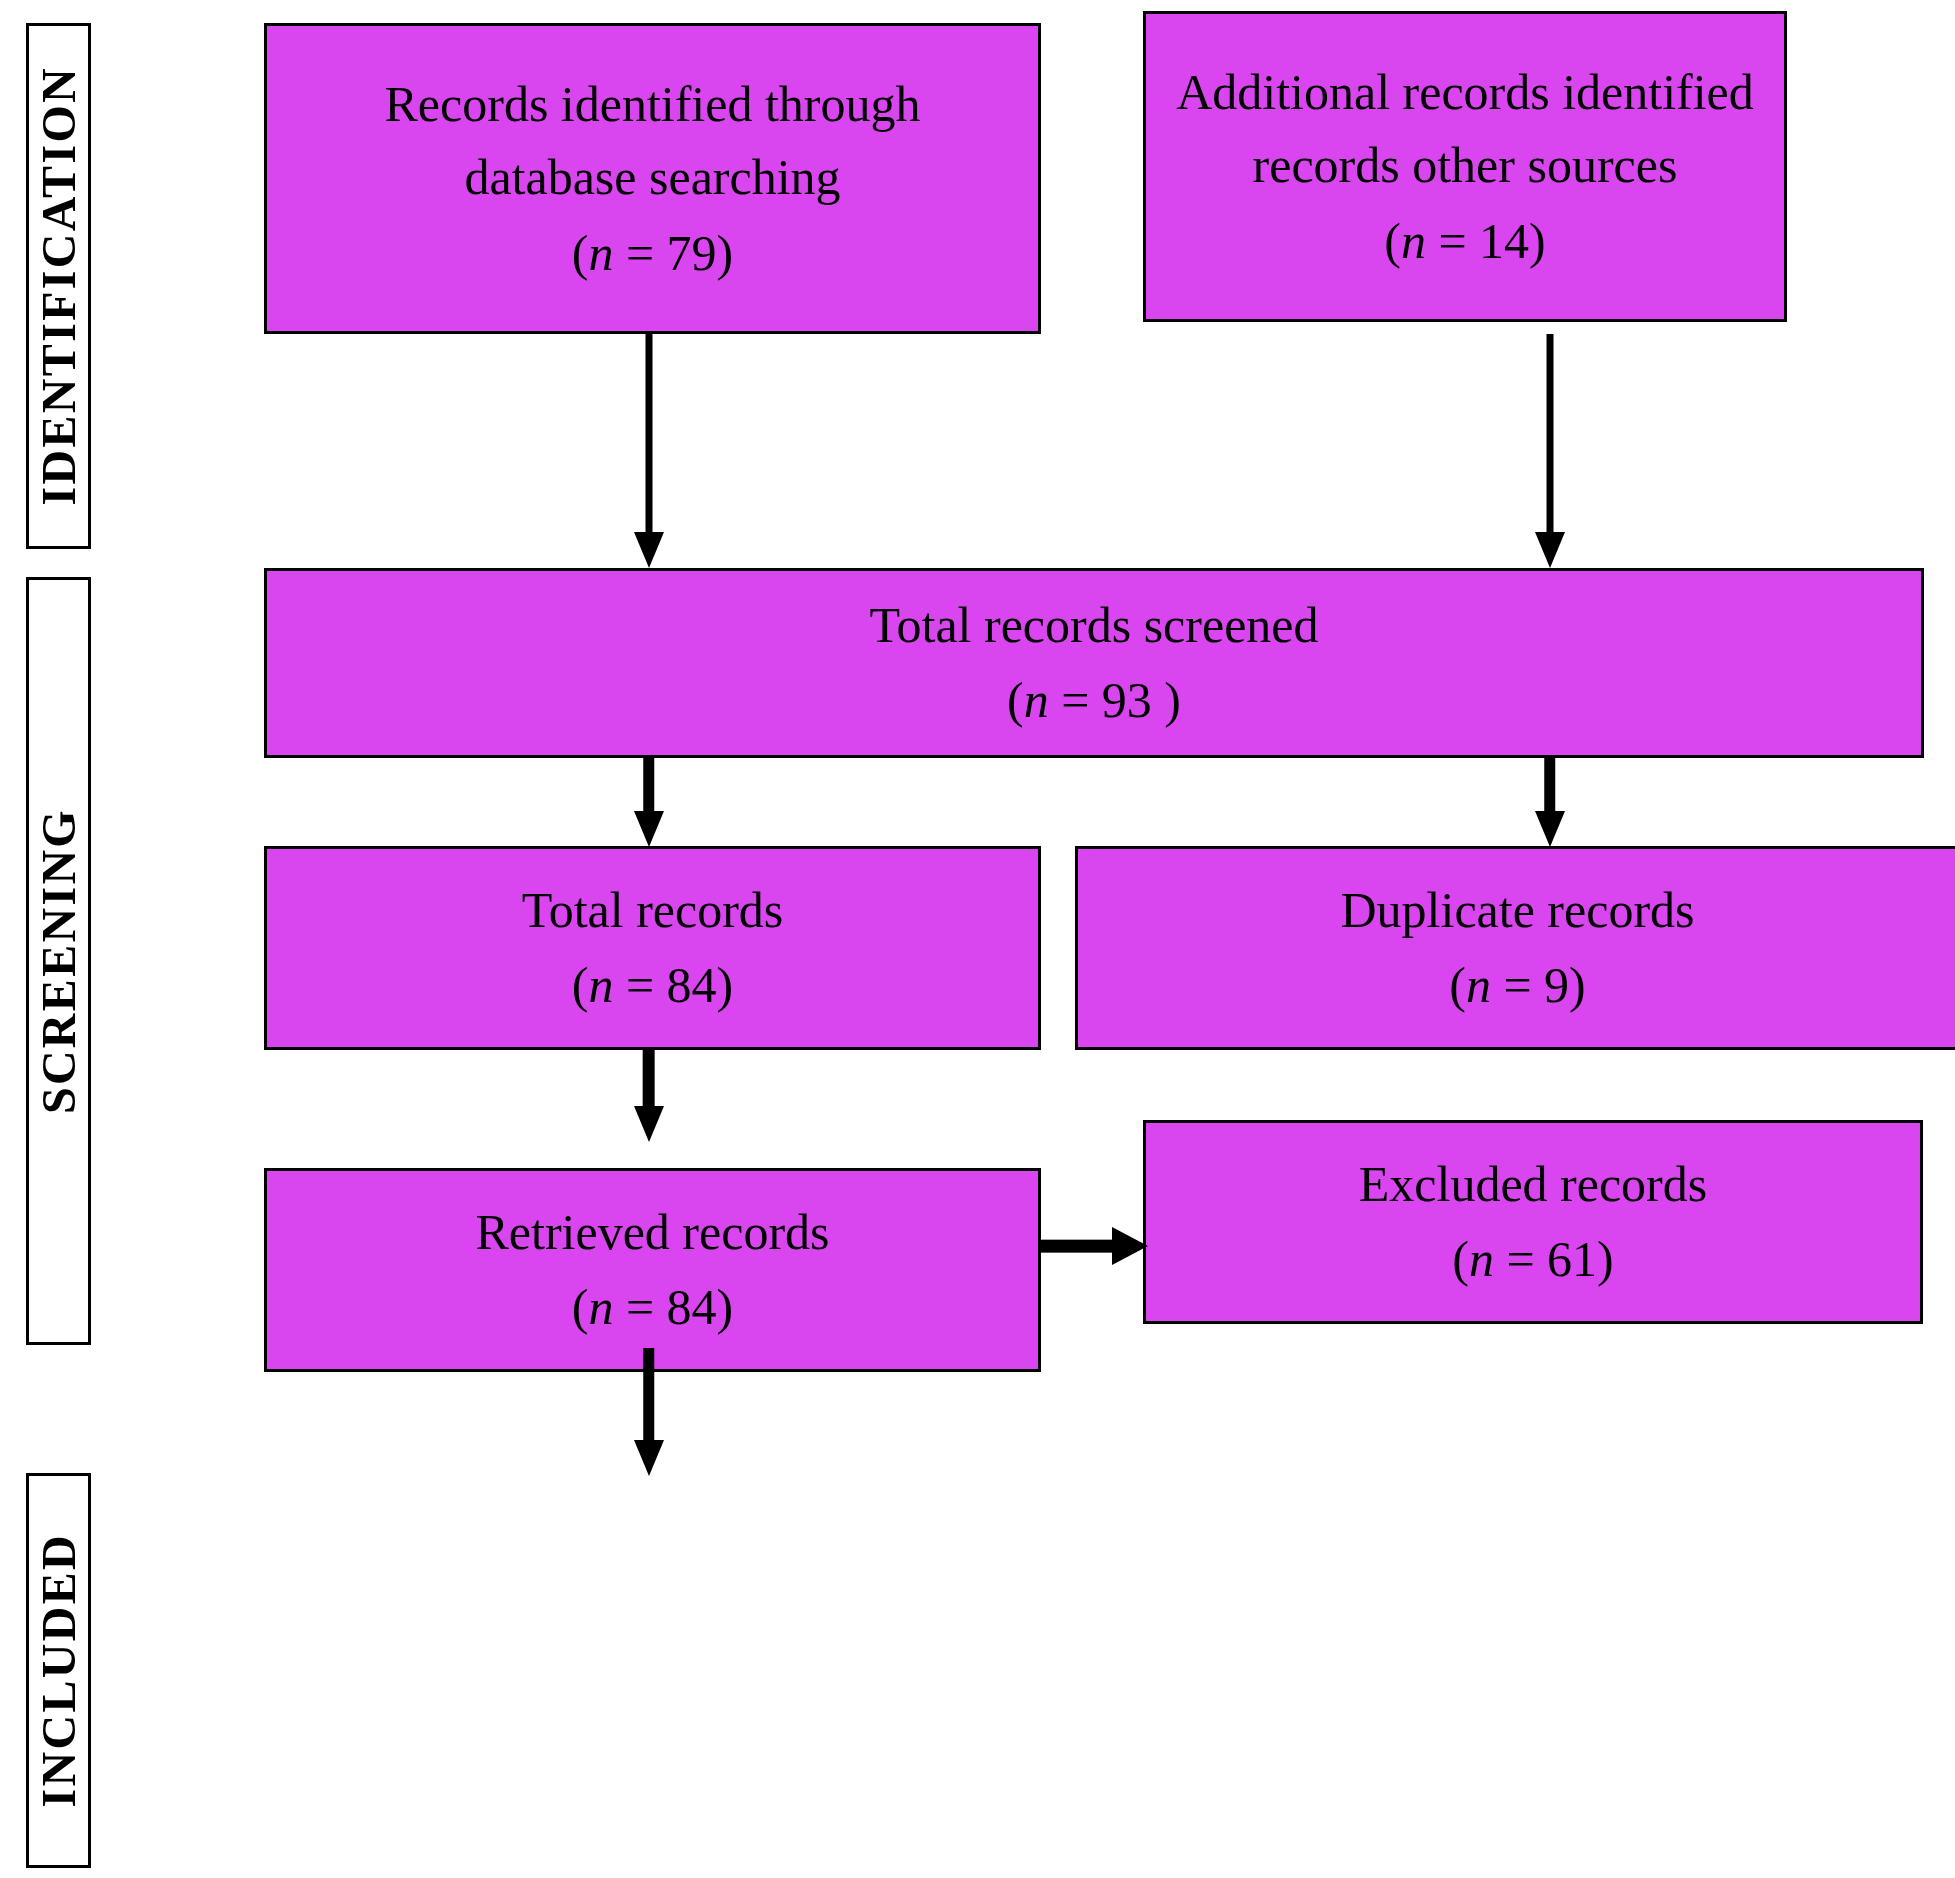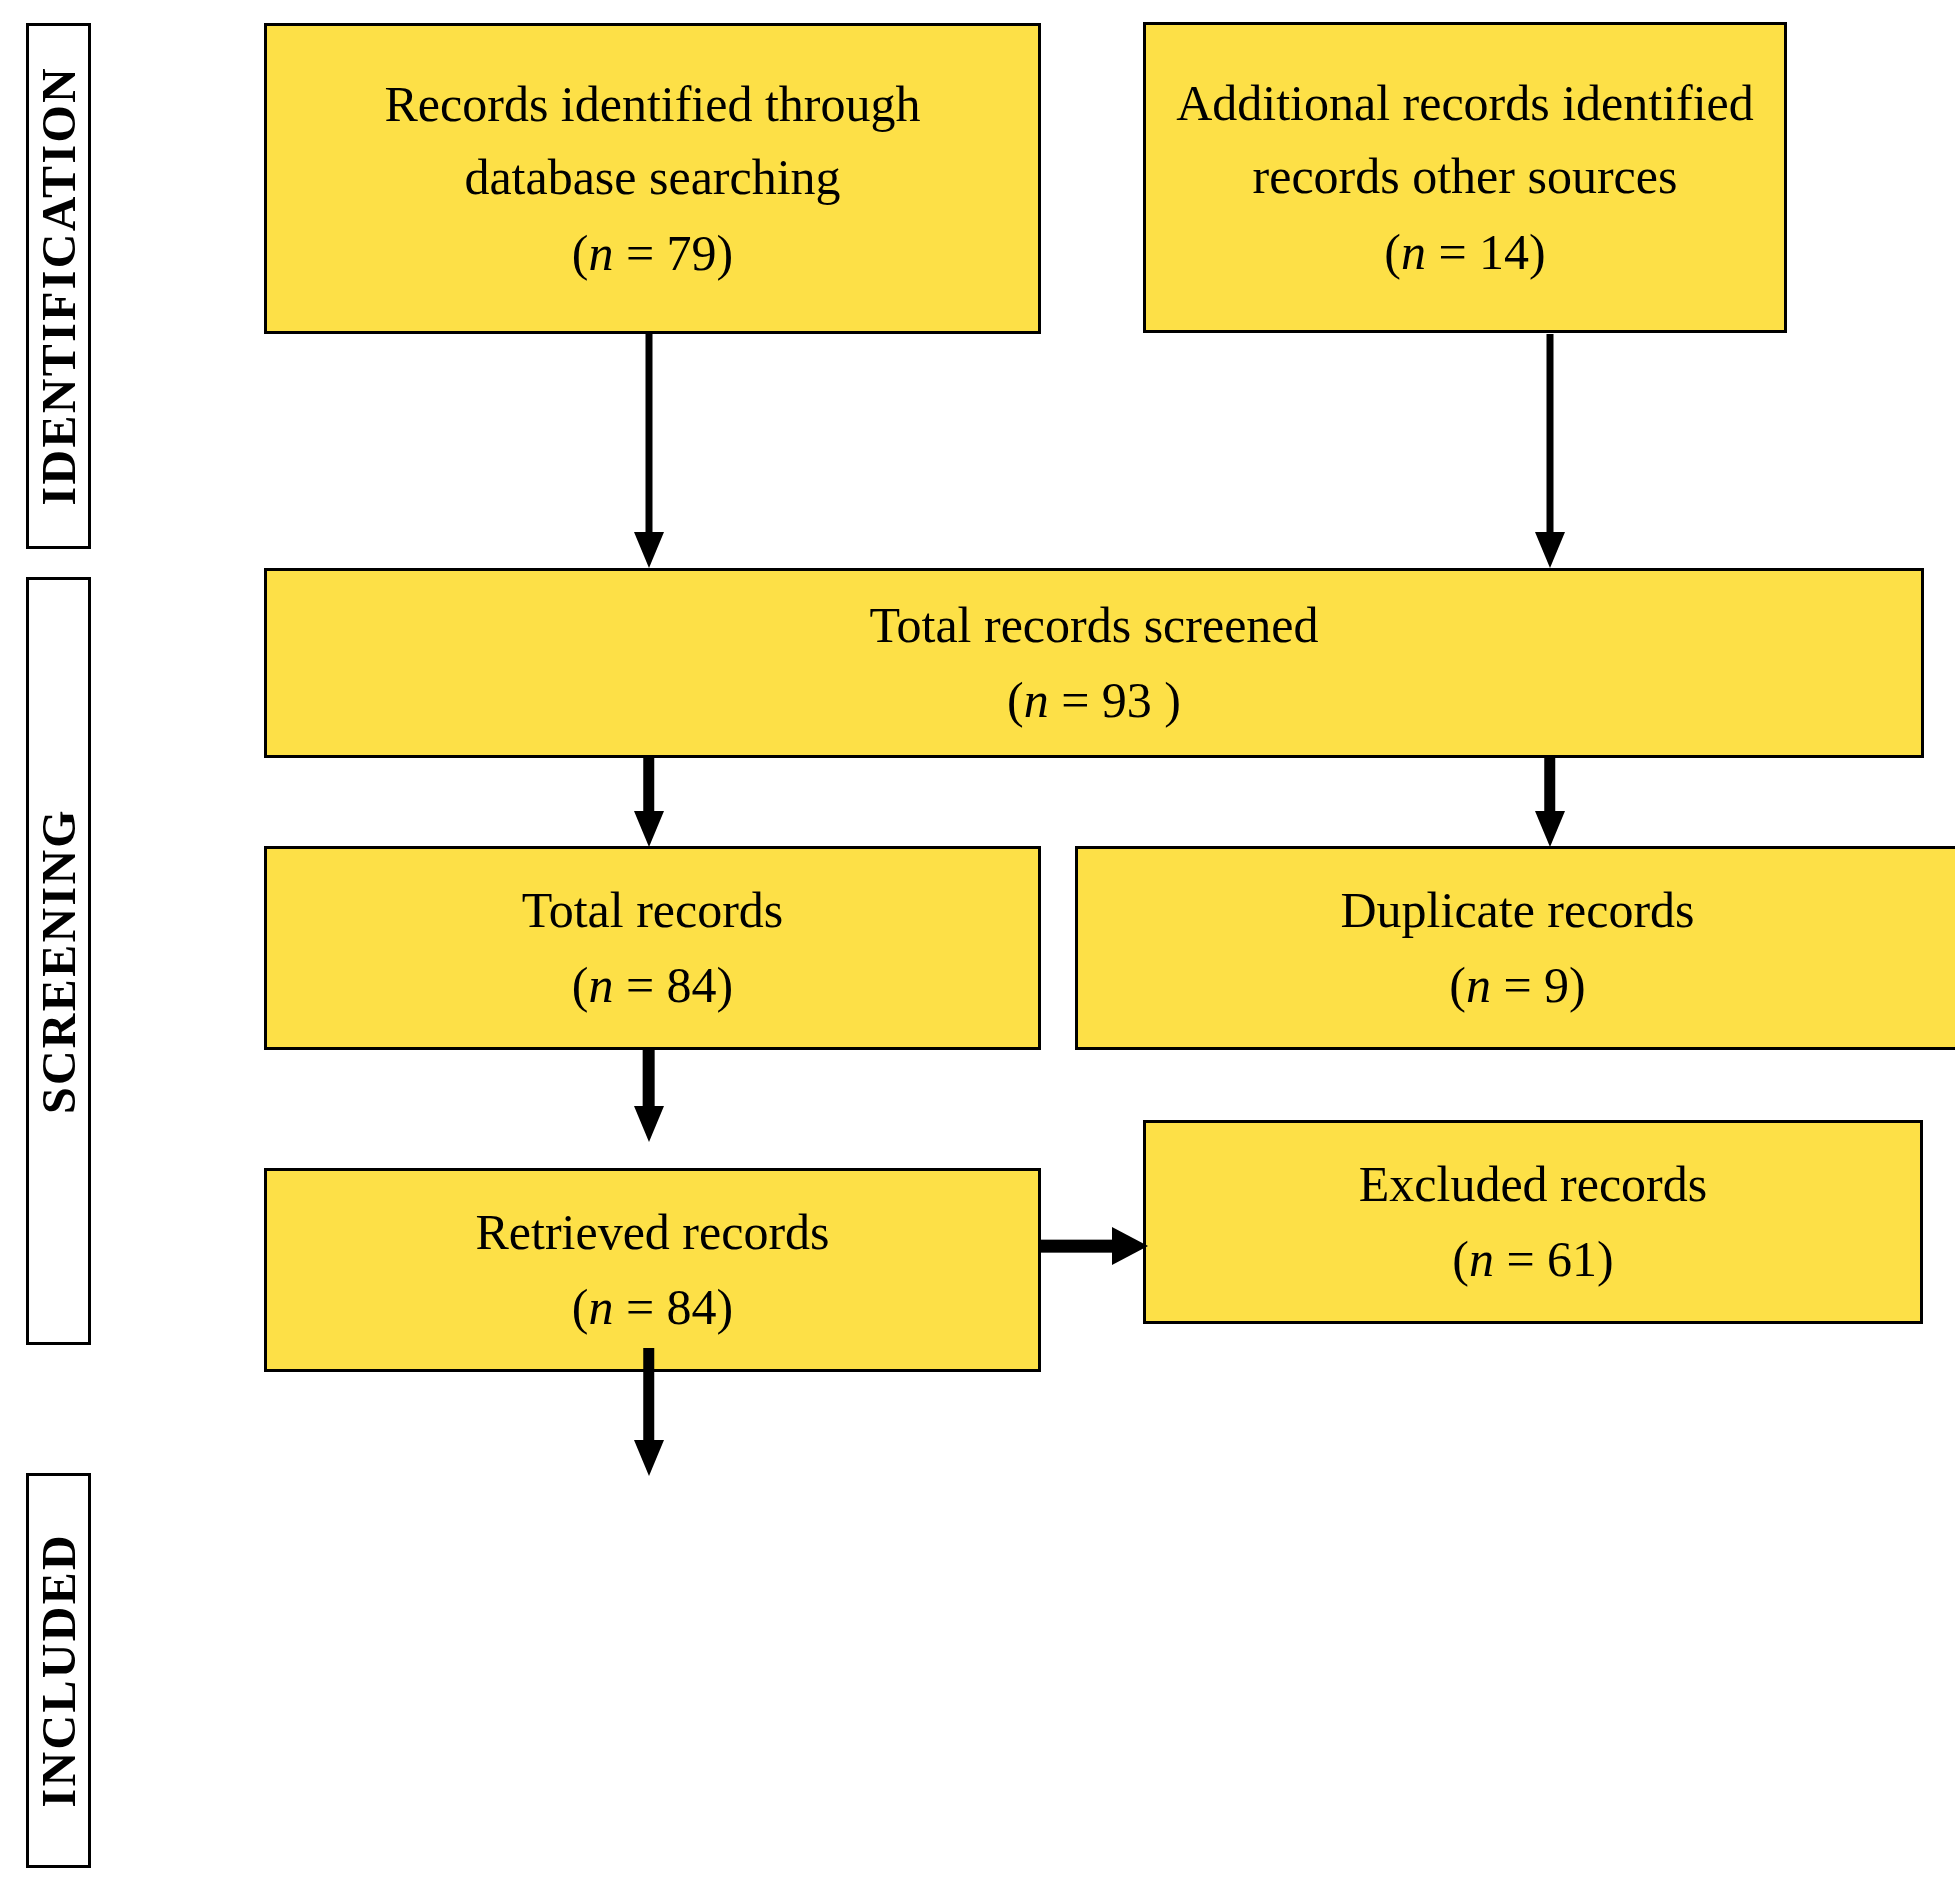--- a/index.html
+++ b/index.html
@@ -38,21 +38,21 @@
     letter-spacing: 2.3px;
     line-height: 1;
     white-space: nowrap;
     font-family: "Liberation Serif", "DejaVu Serif", serif;
   }
 
   
   .node-box {
     position: absolute;
     border: 3.5px solid #000000;
-    background: #fde047;
+    background: #d946ef;
     box-sizing: border-box;
     display: flex;
     flex-direction: column;
     align-items: center;
     justify-content: center;
     text-align: center;
     padding: 0 15px;
   }
   .node-line {
     font-size: 50px;
@@ -135,21 +135,21 @@
   </div>
 
   <div class="node-box two-line gap-after-title" style="left:264px; top:23px; width:777px; height:311px;">
     <div class="node-line">Records identified through</div>
     <div class="node-line">database searching</div>
     <div class="node-count">
       <span>(</span><span class="nvar">n</span><span> = </span><span>79</span><span>)</span>
     </div>
   </div>
 
-  <div class="node-box two-line gap-after-title" style="left:1143px; top:22px; width:644px; height:311px;">
+  <div class="node-box two-line gap-after-title" style="left:1143px; top:11px; width:644px; height:311px;">
     <div class="node-line">Additional records identified</div>
     <div class="node-line">records other sources</div>
     <div class="node-count">
       <span>(</span><span class="nvar">n</span><span> = </span><span>14</span><span>)</span>
     </div>
   </div>
 
   <div class="arrow-v" style="left:633px; top:334px; width:31px; height:234px;">
     <div class="shaft" style="width:7px; height:198px;"></div>
     <div class="head"></div>

